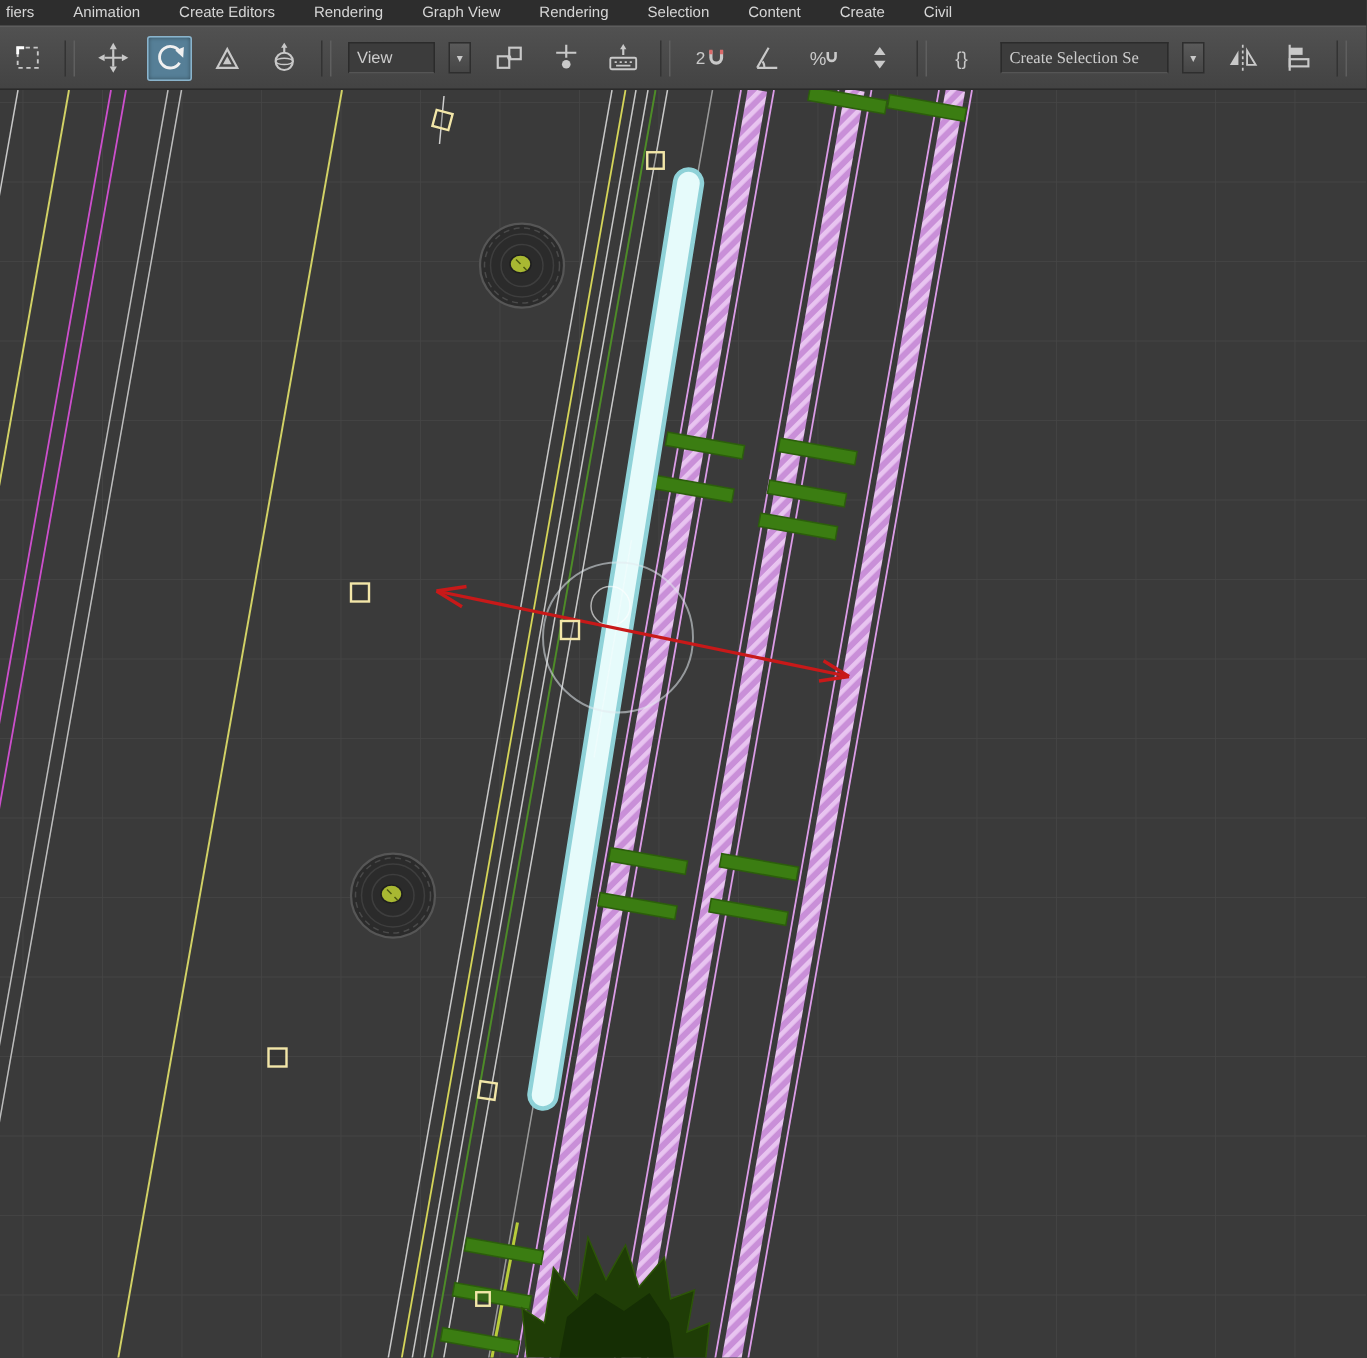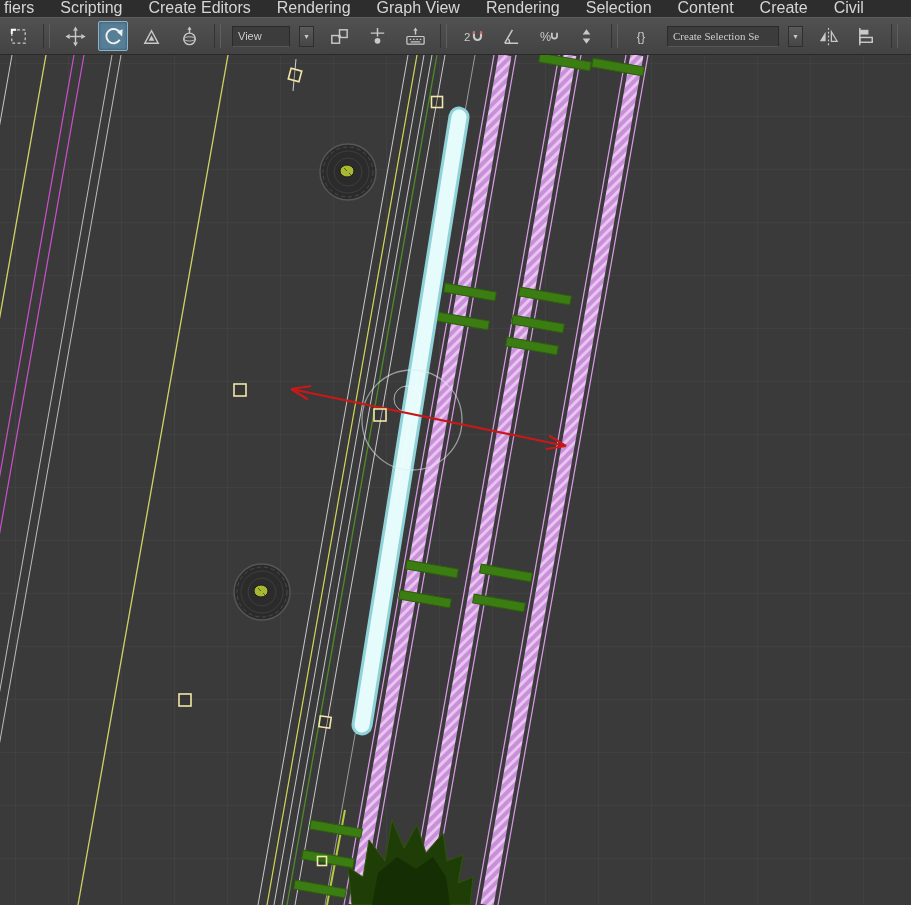--- a/index.html
+++ b/index.html
@@ -8,29 +8,29 @@
     width:911px; height:905px; overflow:hidden;
     background:#3a3a3a;
     font-family:"Liberation Sans", sans-serif;
     -webkit-font-smoothing:antialiased;
   }
 
   
   .menubar {
     height:17px; background:#2d2d2d;
     display:flex; align-items:center;
-    color:#d6d6d6; font-size:16px;
+    color:#d6d6d6; font-size:10px;
     padding:0 2px; white-space:nowrap;
   }
   .menubar .menu-item { padding:1px 13px 2px 13px; cursor:default; }
   .menubar .menu-item:first-child { padding-left:2px; }
 
   
   .toolbar {
-    height:38px;
+    height:43px;
     background:linear-gradient(#515151,#434343);
     border-top:1px solid #5d5d5d;
     border-bottom:1px solid #2a2a2a;
     display:flex; align-items:center;
     padding:0 3px; gap:8px; overflow:hidden;
   }
   .tb-btn {
     width:30px; height:30px; flex:0 0 auto;
     display:flex; align-items:center; justify-content:center;
     border:1px solid transparent; border-radius:2px;
@@ -71,21 +71,21 @@
     background:#3a3a3a; overflow:hidden;
   }
   .viewport svg { position:absolute; inset:0; }
   text.icon-text { font-family:"Liberation Sans", sans-serif; }
 </style>
 </head>
 <body>
 
 <div class="menubar">
   <span class="menu-item">fiers</span>
-  <span class="menu-item">Scripting</span>
+  <span class="menu-item">Animation</span>
   <span class="menu-item">Create Editors</span>
   <span class="menu-item">Rendering</span>
   <span class="menu-item">Graph View</span>
   <span class="menu-item">Rendering</span>
   <span class="menu-item">Selection</span>
   <span class="menu-item">Content</span>
   <span class="menu-item">Create</span>
   <span class="menu-item">Civil</span>
 </div>
 

